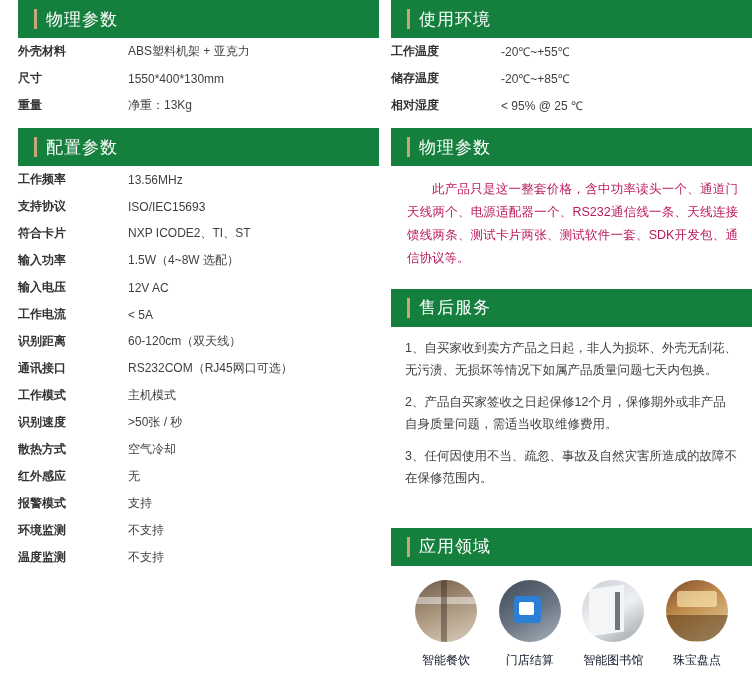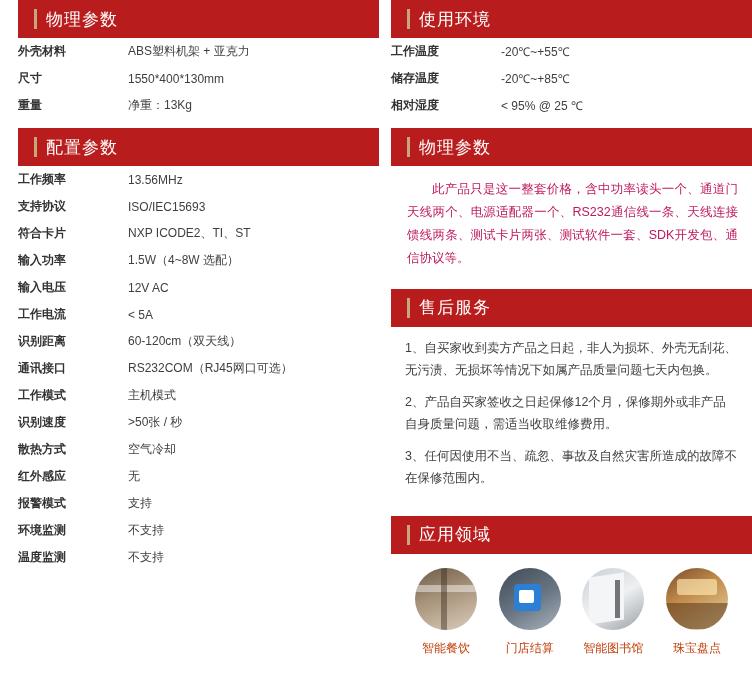--- a/index.html
+++ b/index.html
@@ -24,21 +24,21 @@
   .col {
     display: flex;
     flex-direction: column;
   }
   .col-left { width: 370px; }
   .col-right { width: 370px; }
 
   .section { width: 100%; }
 
   .sec-head {
-    background: #b91c1c;
+    background: #15803d;
     color: #ffffff;
     height: 38px;
     display: flex;
     align-items: center;
     padding-left: 16px;
     position: relative;
   }
   .sec-head .bar {
     width: 3px;
     height: 20px;
@@ -84,21 +84,21 @@
   .para-block p { margin: 0; }
   .indent { text-indent: 2em; }
 
   .list-block {
     padding: 10px 14px 10px 14px;
     font-size: 12.5px;
     line-height: 1.8;
     color: #3f3f3f;
   }
   .list-block p { margin: 0 0 9px 0; }
-  .list-block p:last-child { margin-bottom: 0; }
+  .list-block p:last-child { margin-bottom: 12px; }
 
   .apps {
     display: flex;
     flex-direction: row;
     justify-content: space-between;
     padding: 14px 16px 6px 16px;
   }
   .app {
     width: 78px;
     display: flex;
@@ -108,21 +108,21 @@
   .app-thumb {
     width: 62px;
     height: 62px;
     border-radius: 50%;
     overflow: hidden;
     position: relative;
   }
   .app-label {
     margin-top: 10px;
     font-size: 12px;
-    color: #c2410c;
+    color: #0f172a;
     white-space: nowrap;
   }
 
   
   .t1 { background: linear-gradient(160deg,#6d5b49 0%,#a8937b 45%,#d9cdbb 100%); }
   .t1::before {
     content:""; position:absolute; left:0; top:28%; width:100%; height:12%;
     background:rgba(255,255,255,.45);
   }
   .t1::after {

